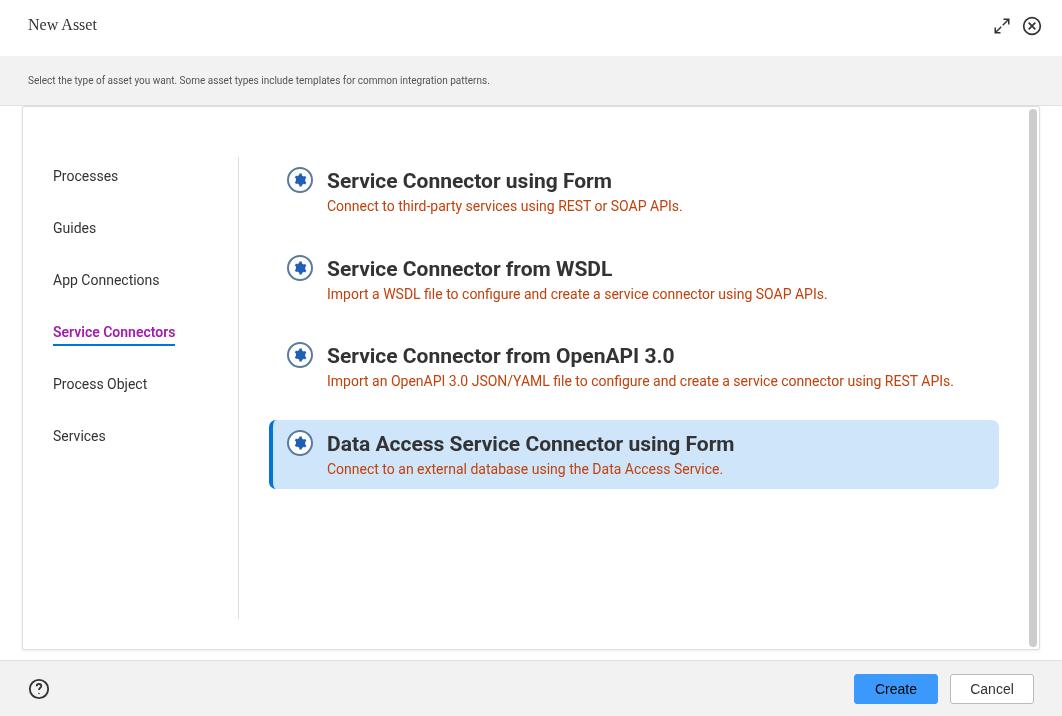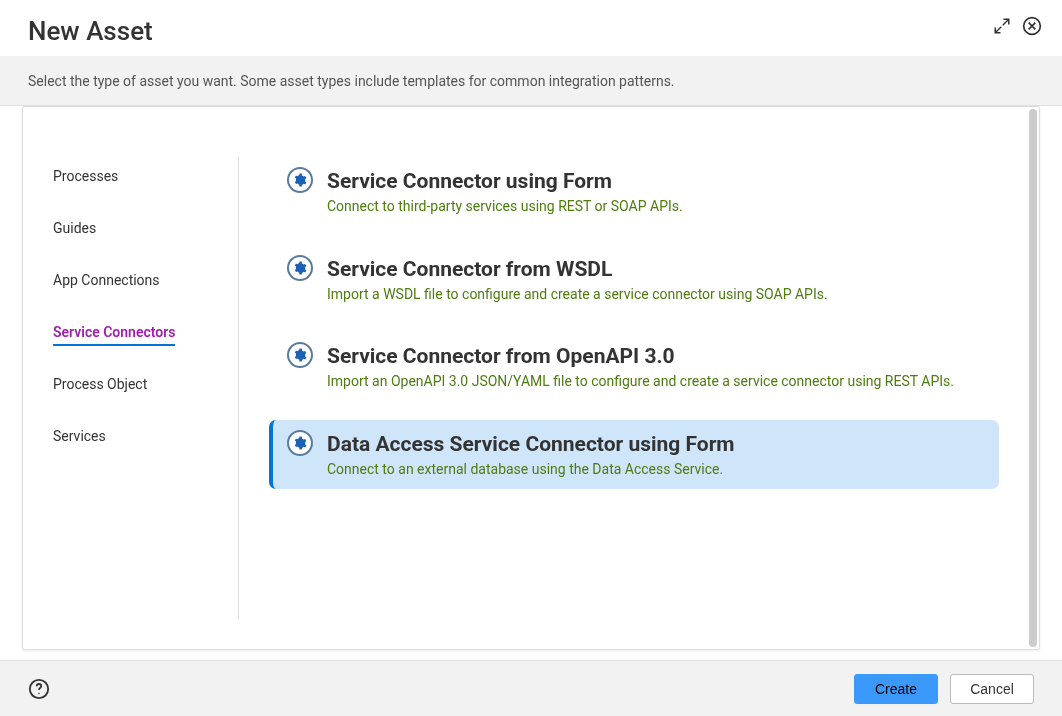--- a/index.html
+++ b/index.html
@@ -13,23 +13,24 @@
     position: relative;
   }
 
   
   .header {
     position: relative;
     height: 56px;
     padding: 16px 28px 0 28px;
   }
   .header-title {
-    font-size: 26px;
+    font-size: 16px;
     font-weight: 500;
     color: #333;
+    font-family: Liberation Serif, serif;
   }
   .header-right {
     position: absolute;
     right: 20px;
     top: 16px;
     display: flex;
     align-items: center;
     gap: 10px;
   }
   .expand-icon, .close-icon {
@@ -39,21 +40,21 @@
     align-items: center;
     justify-content: center;
     cursor: pointer;
     color: #333;
   }
 
   
   .description-row {
     height: 50px;
     background: #f2f2f2;
-    font-size: 14px;
+    font-size: 10px;
     color: #555;
     padding: 0 28px;
     display: flex;
     align-items: center;
     border-bottom: 1px solid #e0e0e0;
   }
 
   
   .main-container {
     position: absolute;
@@ -144,21 +145,21 @@
     padding-top: 2px;
   }
   .item-title {
     font-size: 21px;
     font-weight: 700;
     color: #333;
     margin-bottom: 4px;
   }
   .item-desc {
     font-size: 14px;
-    color: #4d7c0f;
+    color: #c2410c;
     line-height: 1.4;
   }
 
   
   .footer {
     position: absolute;
     left: 0;
     right: 0;
     bottom: 0;
     height: 56px;

